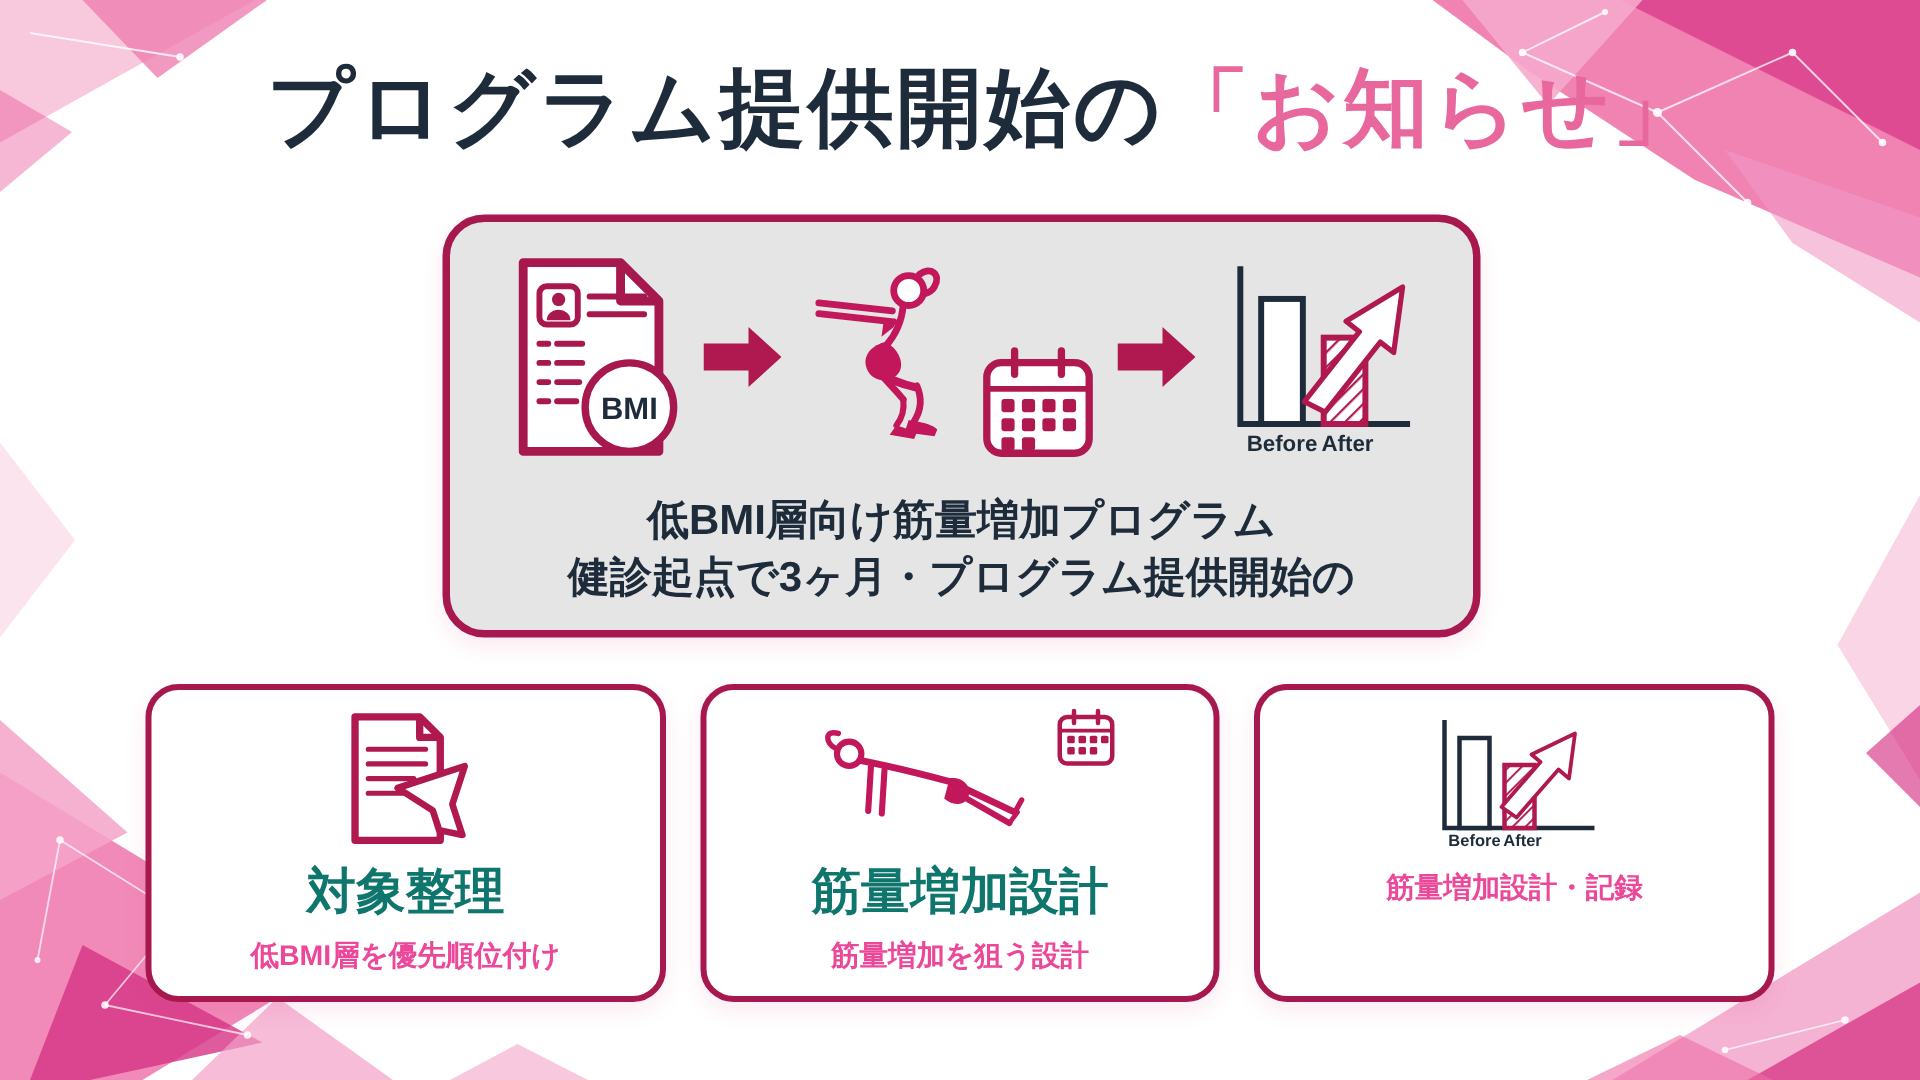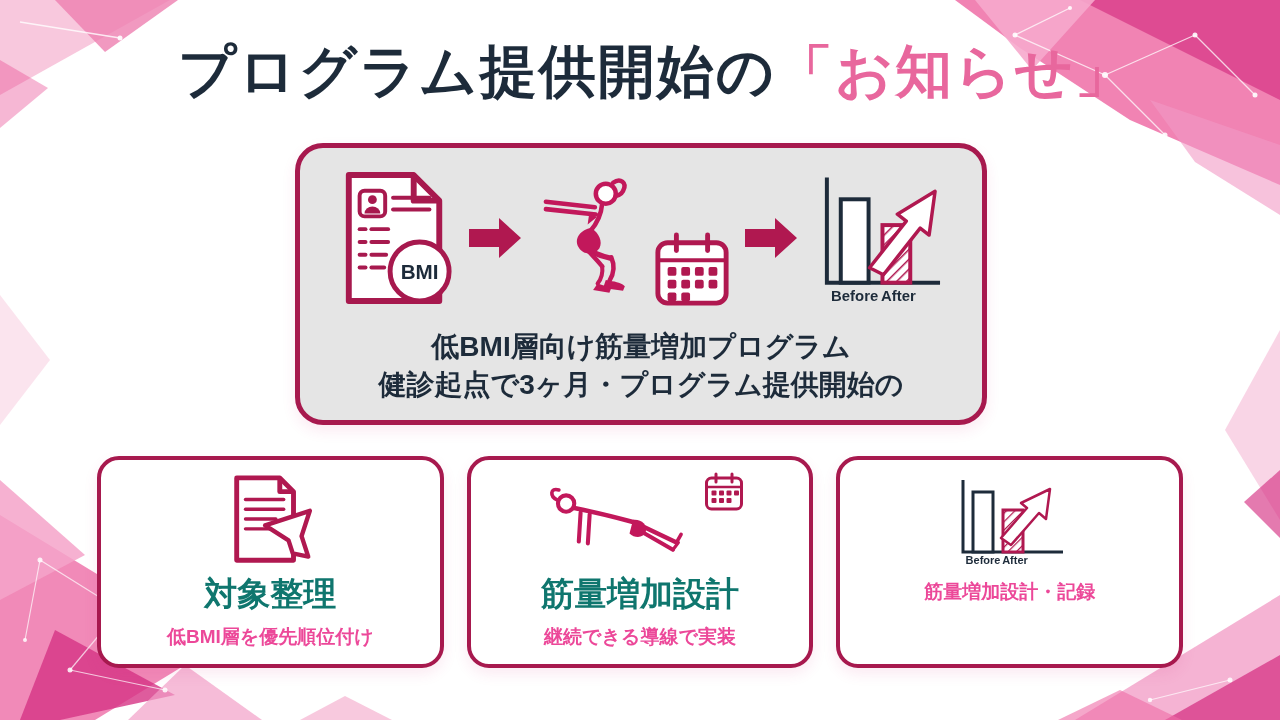--- a/index.html
+++ b/index.html
@@ -278,21 +278,21 @@
                 <rect x="45" y="37" width="10" height="10" rx="2"></rect>
                 <rect x="60" y="37" width="10" height="10" rx="2"></rect>
               <rect x="15" y="52" width="10" height="10" rx="2"></rect>
                 <rect x="30" y="52" width="10" height="10" rx="2"></rect>
                 <rect x="45" y="52" width="10" height="10" rx="2"></rect>
             </g>
           </svg>
         </span>
       </div>
       <div class="card-title">筋量増加設計</div>
-      <div class="card-sub">継続できる導線で実装</div>
+      <div class="card-sub">筋量増加を狙う設計</div>
     </div>
 
     <div class="card">
       <div class="card-icon">
         <svg width="122" height="96" viewBox="0 0 122 96">
           <defs>
             <pattern id="hatchSm" width="6" height="6" patternTransform="rotate(45)" patternUnits="userSpaceOnUse">
               <rect width="6" height="6" fill="#ffffff"></rect>
               <line x1="0" y1="0" x2="0" y2="6" stroke="#b01850" stroke-width="2.5"></line>
             </pattern>

